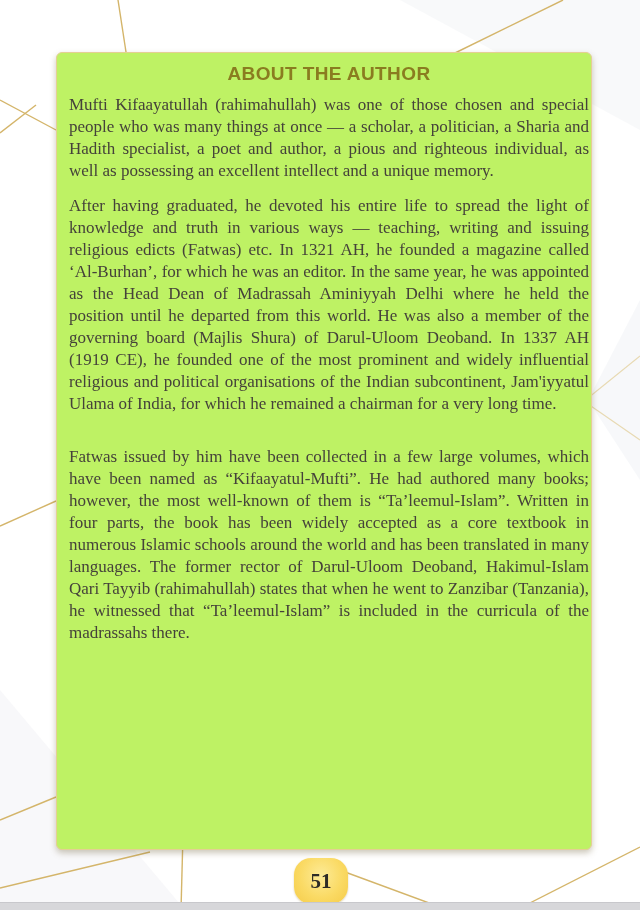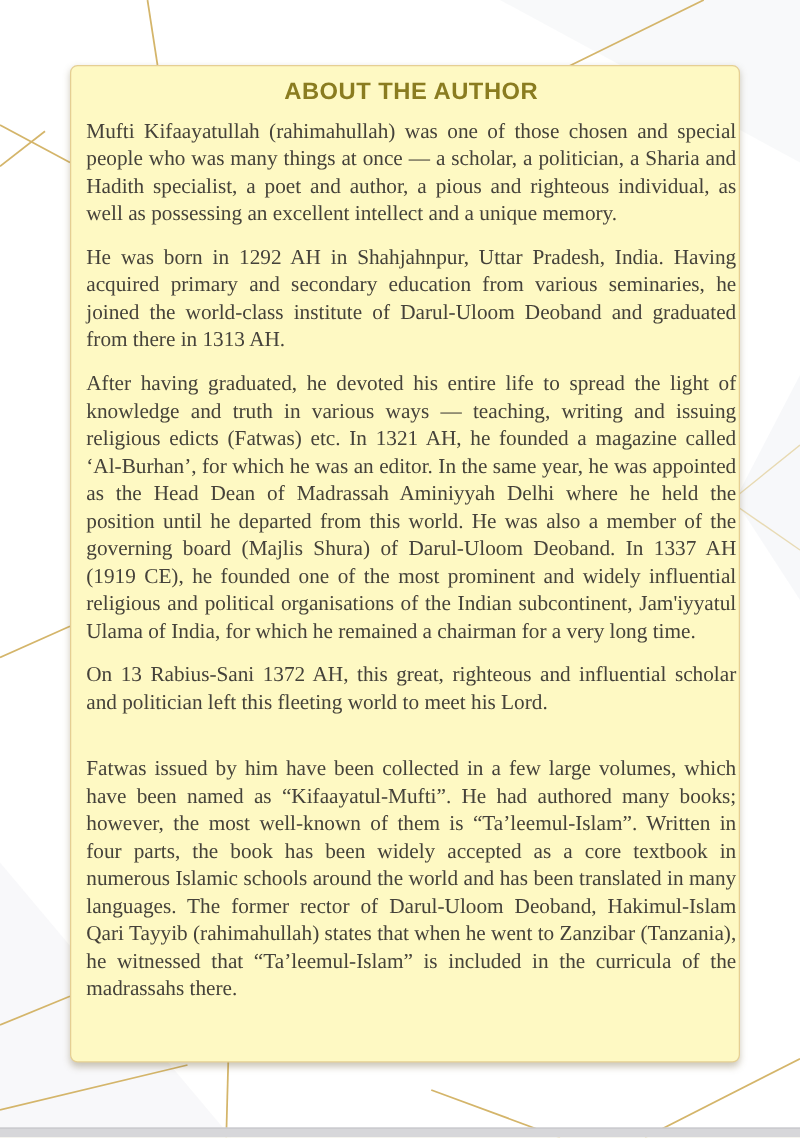--- a/index.html
+++ b/index.html
@@ -23,21 +23,21 @@
     width: 640px; height: 910px;
     display: block;
   }
   .card {
     position: absolute;
     left: 56px;
     top: 52px;
     width: 536px;
     height: 798px;
     box-sizing: border-box;
-    background: #fef9c3;
+    background: #bef264;
     border: 1.5px solid #e5cf93;
     border-radius: 6px;
     box-shadow: 0 3px 6px rgba(110, 95, 55, 0.35);
     padding: 8px 2px 10px 12px;
     overflow: hidden;
   }
   .card h1 {
     margin: 2px 0 9px 0;
     text-align: center;
     font-family: "Liberation Sans", sans-serif;
@@ -108,22 +108,23 @@
     </g>
     <g stroke="#e4d2a0" stroke-width="1.1" fill="none" opacity="0.8">
       <line x1="588" y1="398" x2="640" y2="356"></line>
       <line x1="588" y1="404" x2="640" y2="440"></line>
     </g>
   </svg>
 
   <main class="card">
     <h1>ABOUT THE AUTHOR</h1>
     <p>Mufti Kifaayatullah (rahimahullah) was one of those chosen and special people who was many things at once — a scholar, a politician, a Sharia and Hadith specialist, a poet and author, a pious and righteous individual, as well as possessing an excellent intellect and a unique memory.</p>
-    <p>He was born in 1292 AH in Shahjahnpur, Uttar Pradesh, India. Having acquired primary and secondary education from various seminaries, he joined the world-class institute of Darul-Uloom Deoband and graduated from there in 1313 AH.</p>
     <p>After having graduated, he devoted his entire life to spread the light of knowledge and truth in various ways — teaching, writing and issuing religious edicts (Fatwas) etc. In 1321 AH, he founded a magazine called ‘Al-Burhan’, for which he was an editor. In the same year, he was appointed as the Head Dean of Madrassah Aminiyyah Delhi where he held the position until he departed from this world.  He was also a member of the governing board (Majlis Shura) of Darul-Uloom Deoband. In 1337 AH (1919 CE), he founded one of the most prominent and widely influential religious and political organisations of the Indian subcontinent, Jam'iyyatul Ulama of India, for which he remained a chairman for a very long time.</p>
-    <p>On 13 Rabius-Sani 1372 AH, this great, righteous and influential scholar and politician left this fleeting world to meet his Lord.</p>
     <p>Fatwas issued by him have been collected in a few large volumes, which have been named as “Kifaayatul-Mufti”. He had authored many books; however, the most well-known of them is “Ta’leemul-Islam”. Written in four parts, the book has been widely accepted as a core textbook in numerous Islamic schools around the world and has been translated in many languages. The former rector of Darul-Uloom Deoband, Hakimul-Islam Qari Tayyib (rahimahullah) states that when he went to Zanzibar (Tanzania), he witnessed that “Ta’leemul-Islam” is included in the curricula of the madrassahs there.</p>
   </main>
 
+  <div class="badge">
+    <span>51</span>
+  </div>
 
   <div class="bottom-strip"></div>
 
 </div>
 
 </body></html>

